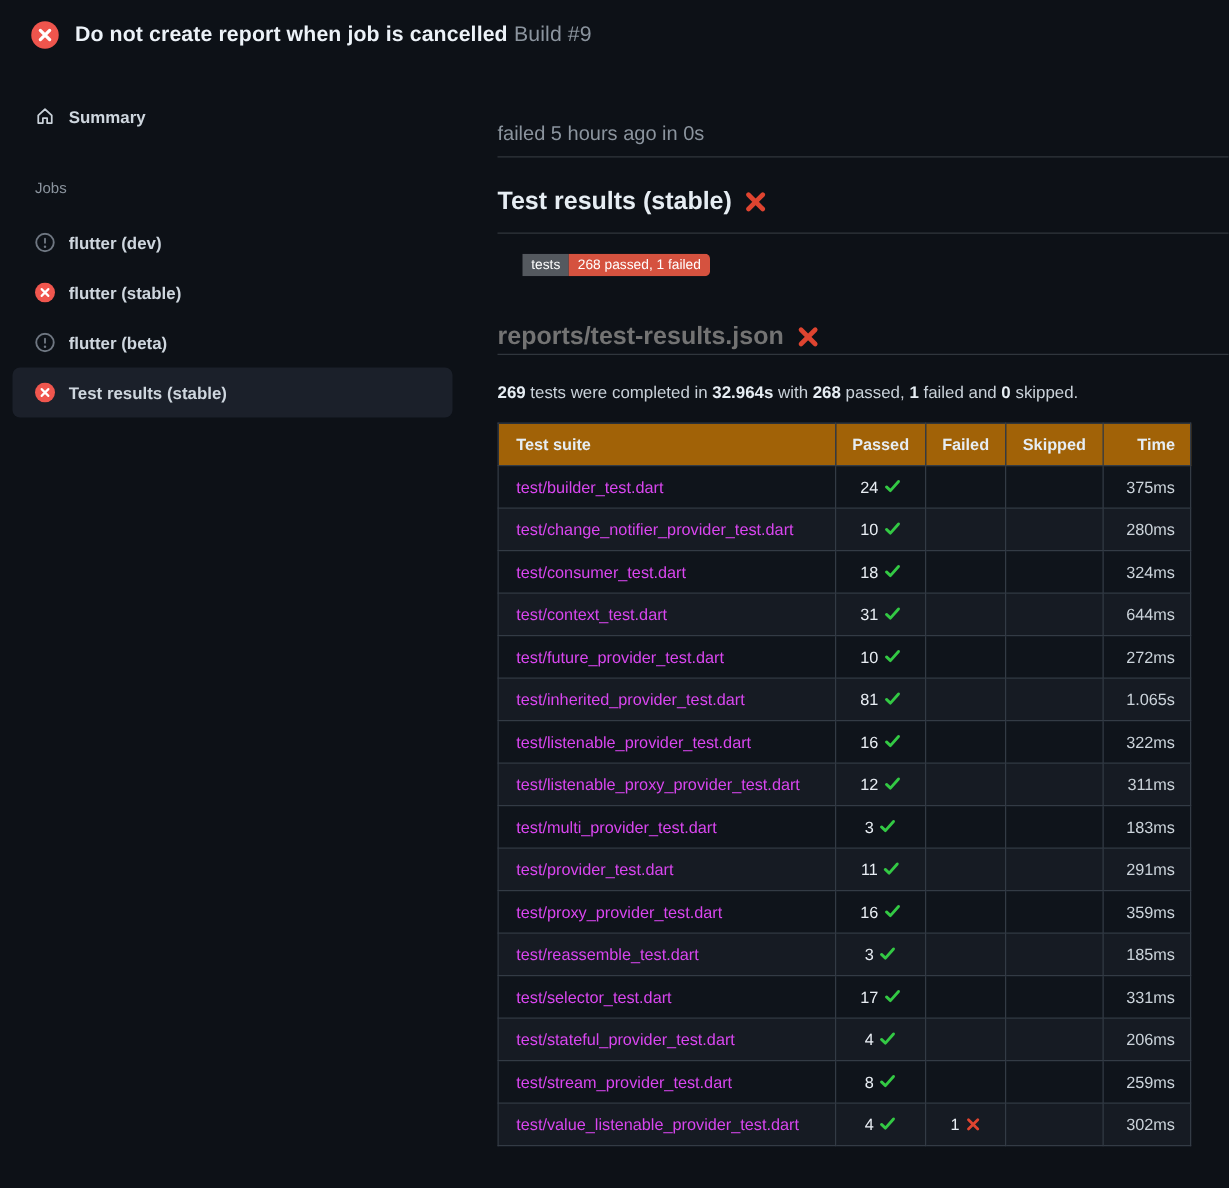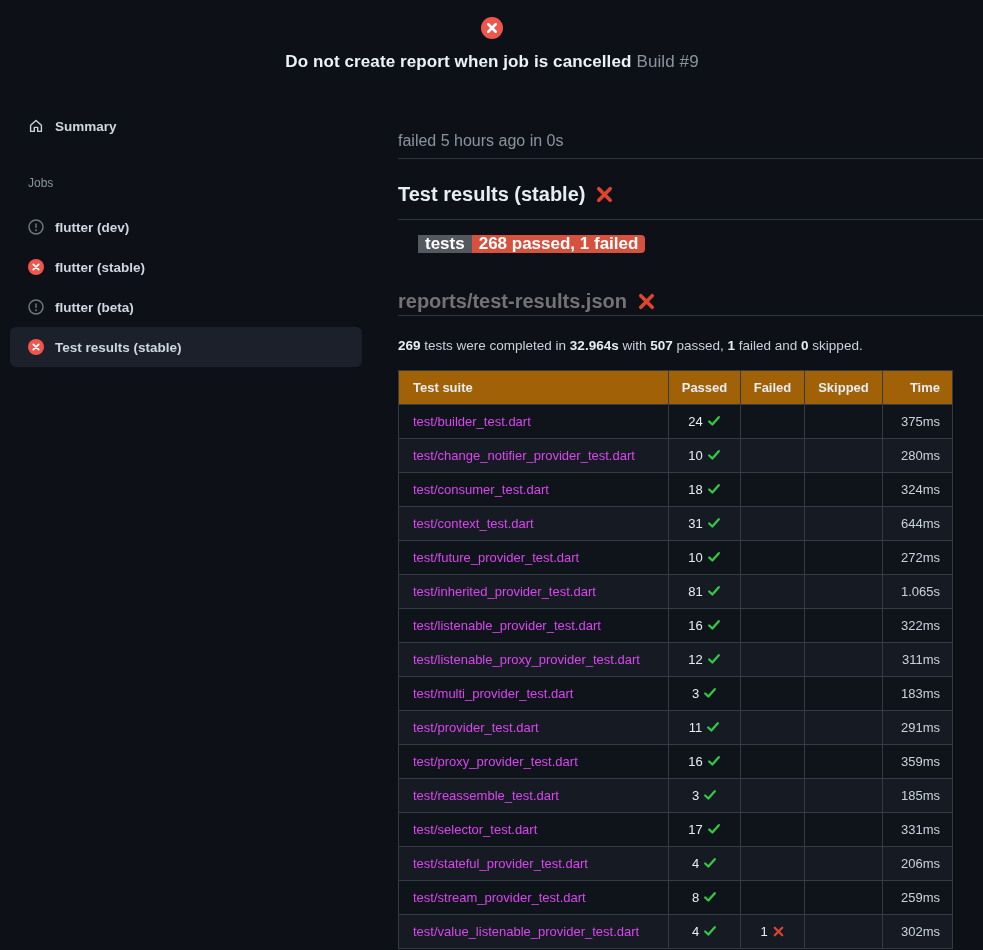--- a/index.html
+++ b/index.html
@@ -3,21 +3,21 @@
 <meta charset="utf-8">
 <style>
   * { box-sizing: border-box; }
   html, body { margin: 0; padding: 0; }
   body {
     width: 983px; height: 950px; overflow: hidden;
     background: #0d1117; color: #c9d1d9;
     font-family: "Liberation Sans", "DejaVu Sans", sans-serif;
   }
   
-  .topbar { display: flex; align-items: center; gap: 13px; padding: 17px 24px 17px 25px; flex-direction: column; }
+  .topbar { display: flex; align-items: center; gap: 13px; padding: 17px 24px 17px 25px; }
   .status-dot {
     width: 22px; height: 22px; border-radius: 50%; background: #ef554d;
     display: flex; align-items: center; justify-content: center; flex: none;
   }
   .topbar h1 { margin: 0; font-size: 17px; font-weight: 700; color: #ecf2f8; letter-spacing: .1px; }
   .topbar .build { color: #8b949e; font-weight: 400; margin-left: 5px; }
 
   
   .layout { display: flex; align-items: flex-start; }
   .sidebar { width: 372px; flex: none; padding-top: 17px; }
@@ -34,21 +34,21 @@
   .breadcrumb { font-size: 13.5px; font-weight: 700; color: #e6edf3; line-height: 18px; }
   .status-line { font-size: 16px; color: #8b949e; margin-top: 7px; line-height: 14px; }
   .divider { border: 0; border-top: 1px solid #30363d; margin: 0; }
   .div-1 { margin-top: 10px; }
   .div-2 { margin-top: 11px; }
   .section-head {
     margin: 21px 0 0; font-size: 20px; font-weight: 700; color: #e6edf3;
     line-height: 28px; display: flex; align-items: center; gap: 10px;
   }
   .badge-row { margin-top: 15px; }
-  .badge { display: inline-flex; font-size: 17px; font-weight: 700; border-radius: 4px; overflow: hidden; line-height: 18px; color: #ffffff; padding-left: 20px; }
+  .badge { display: inline-flex; font-size: 11px; font-weight: 400; border-radius: 4px; overflow: hidden; line-height: 18px; color: #ffffff; padding-left: 20px; }
   .badge-label { background: #54595f; padding: 0 7px; }
   .badge-value { background: #d5523f; padding: 0 7px; }
   .report-head { margin-top: 34px; }
   .report-head a { color: #737373; text-decoration: none; }
   .summary-line { margin-top: 21px; font-size: 13.5px; line-height: 18px; color: #c9d1d9; }
   .summary-line .b { font-weight: 700; color: #e6edf3; }
 
   
   table.results { border-collapse: collapse; table-layout: fixed; width: 554px; margin-top: 15px; font-size: 13px; }
   th, td { border: 1px solid #333b45; height: 34px; padding: 0 10px; }
@@ -153,21 +153,21 @@
     <h2 class="section-head report-head">
       <a href="#">reports/test-results.json</a>
       <span class="head-x">
         <svg viewBox="0 0 16 16" width="19" height="19">
           <path d="M3.2 3.2 L12.8 12.8 M12.8 3.2 L3.2 12.8" stroke="#df4430" stroke-width="3.1" stroke-linecap="round"></path>
         </svg>
       </span>
     </h2>
     <hr class="divider">
 
-    <p class="summary-line" id="summary-line"><span class="b">269</span><span> tests were completed in </span><span class="b">32.964s</span><span> with </span><span class="b">507</span><span> passed, </span><span class="b">1</span><span> failed and </span><span class="b">0</span><span> skipped.</span></p>
+    <p class="summary-line" id="summary-line"><span class="b">269</span><span> tests were completed in </span><span class="b">32.964s</span><span> with </span><span class="b">268</span><span> passed, </span><span class="b">1</span><span> failed and </span><span class="b">0</span><span> skipped.</span></p>
 
     <table class="results">
       <colgroup>
         <col style="width:270px">
           <col style="width:72px">
           <col style="width:64px">
           <col style="width:78px">
           <col style="width:70px">
       </colgroup>
       <thead>

